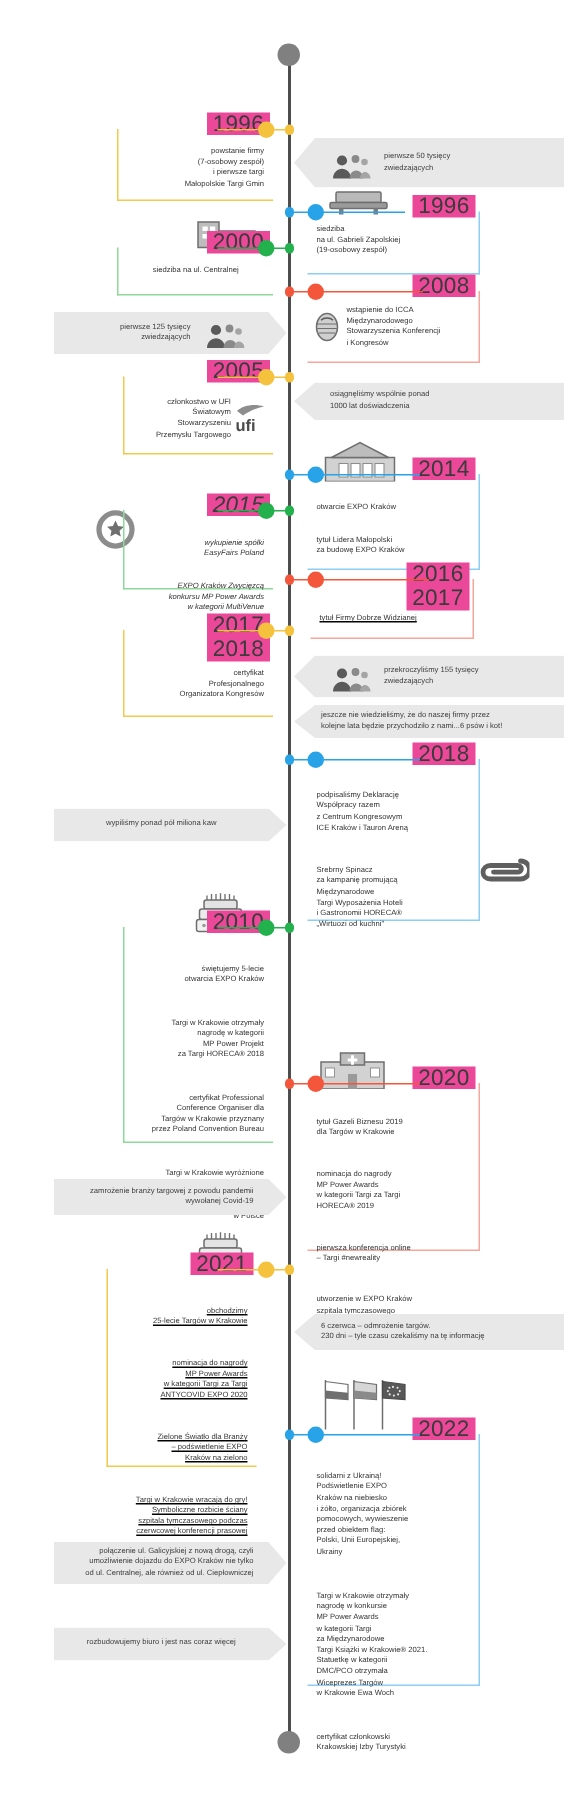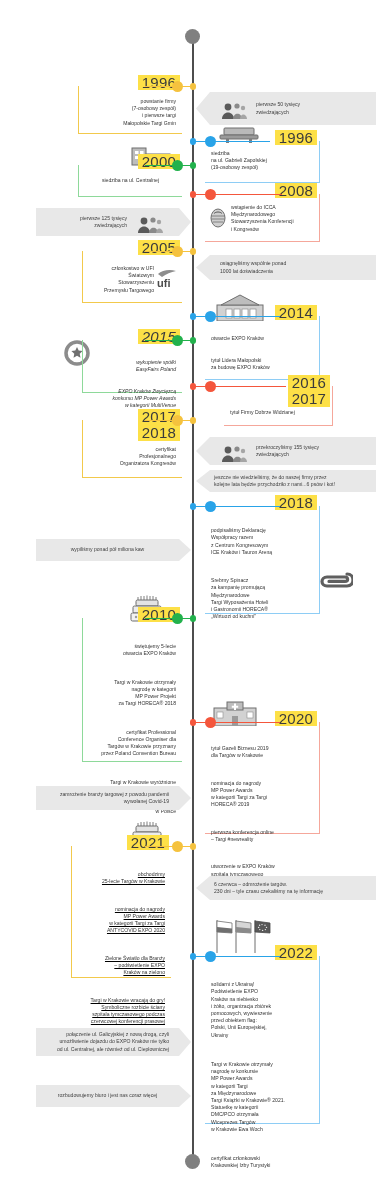--- a/index.html
+++ b/index.html
@@ -35,21 +35,21 @@
   .event.right { border-left: none; }
 
   .year {
     position: absolute;
     top: -11px;
     font-size: 15px;
     line-height: 15px;
     color: #3b3b3b;
     font-weight: 400;
     letter-spacing: .2px;
-    background: #fde047;
+    background: #ec4899;
     padding: 0 4px;
     white-space: pre-line;
   }
   .event.left  .year { right: 2px; text-align: right; }
   .event.right .year { left: 2px;  text-align: left; }
 
   .year.two-line { top: -11px; line-height: 16px; }
 
   .desc {
     font-size: 5.1px;
@@ -300,21 +300,21 @@
     <p>EXPO Kraków Zwycięzcą
 konkursu MP Power Awards
 w kategorii MultiVenue</p>
   </div>
 </div>
 <div class="connector c-green" style="left:145px; top:340px; width:47px; background:#22b14c;">
   <div class="dot-big d-green" style="left:27px;"></div>
 </div>
 <div class="dot-small d-green" style="top:340px;"></div>
 
-<div class="event right c-red" style="left:224px; top:386px; width:109px; height:40px;">
+<div class="event right c-red" style="left:207px; top:386px; width:109px; height:40px;text-decoration:underline;">
   <div class="year two-line" style="left:auto; right:2px;">2016
 2017</div>
   <div class="desc" style="padding-top:23px;">tytuł Firmy Dobrze Widzianej</div>
 </div>
 <div class="connector c-red" style="left:192px; top:386px; width:94px; background:#f4563c;">
   <div class="dot-big d-red" style="left:13px;"></div>
 </div>
 <div class="dot-small d-red" style="top:386px;"></div>
 
 <div class="event left c-yellow" style="left:82px; top:420px; width:100px; height:58px;">

